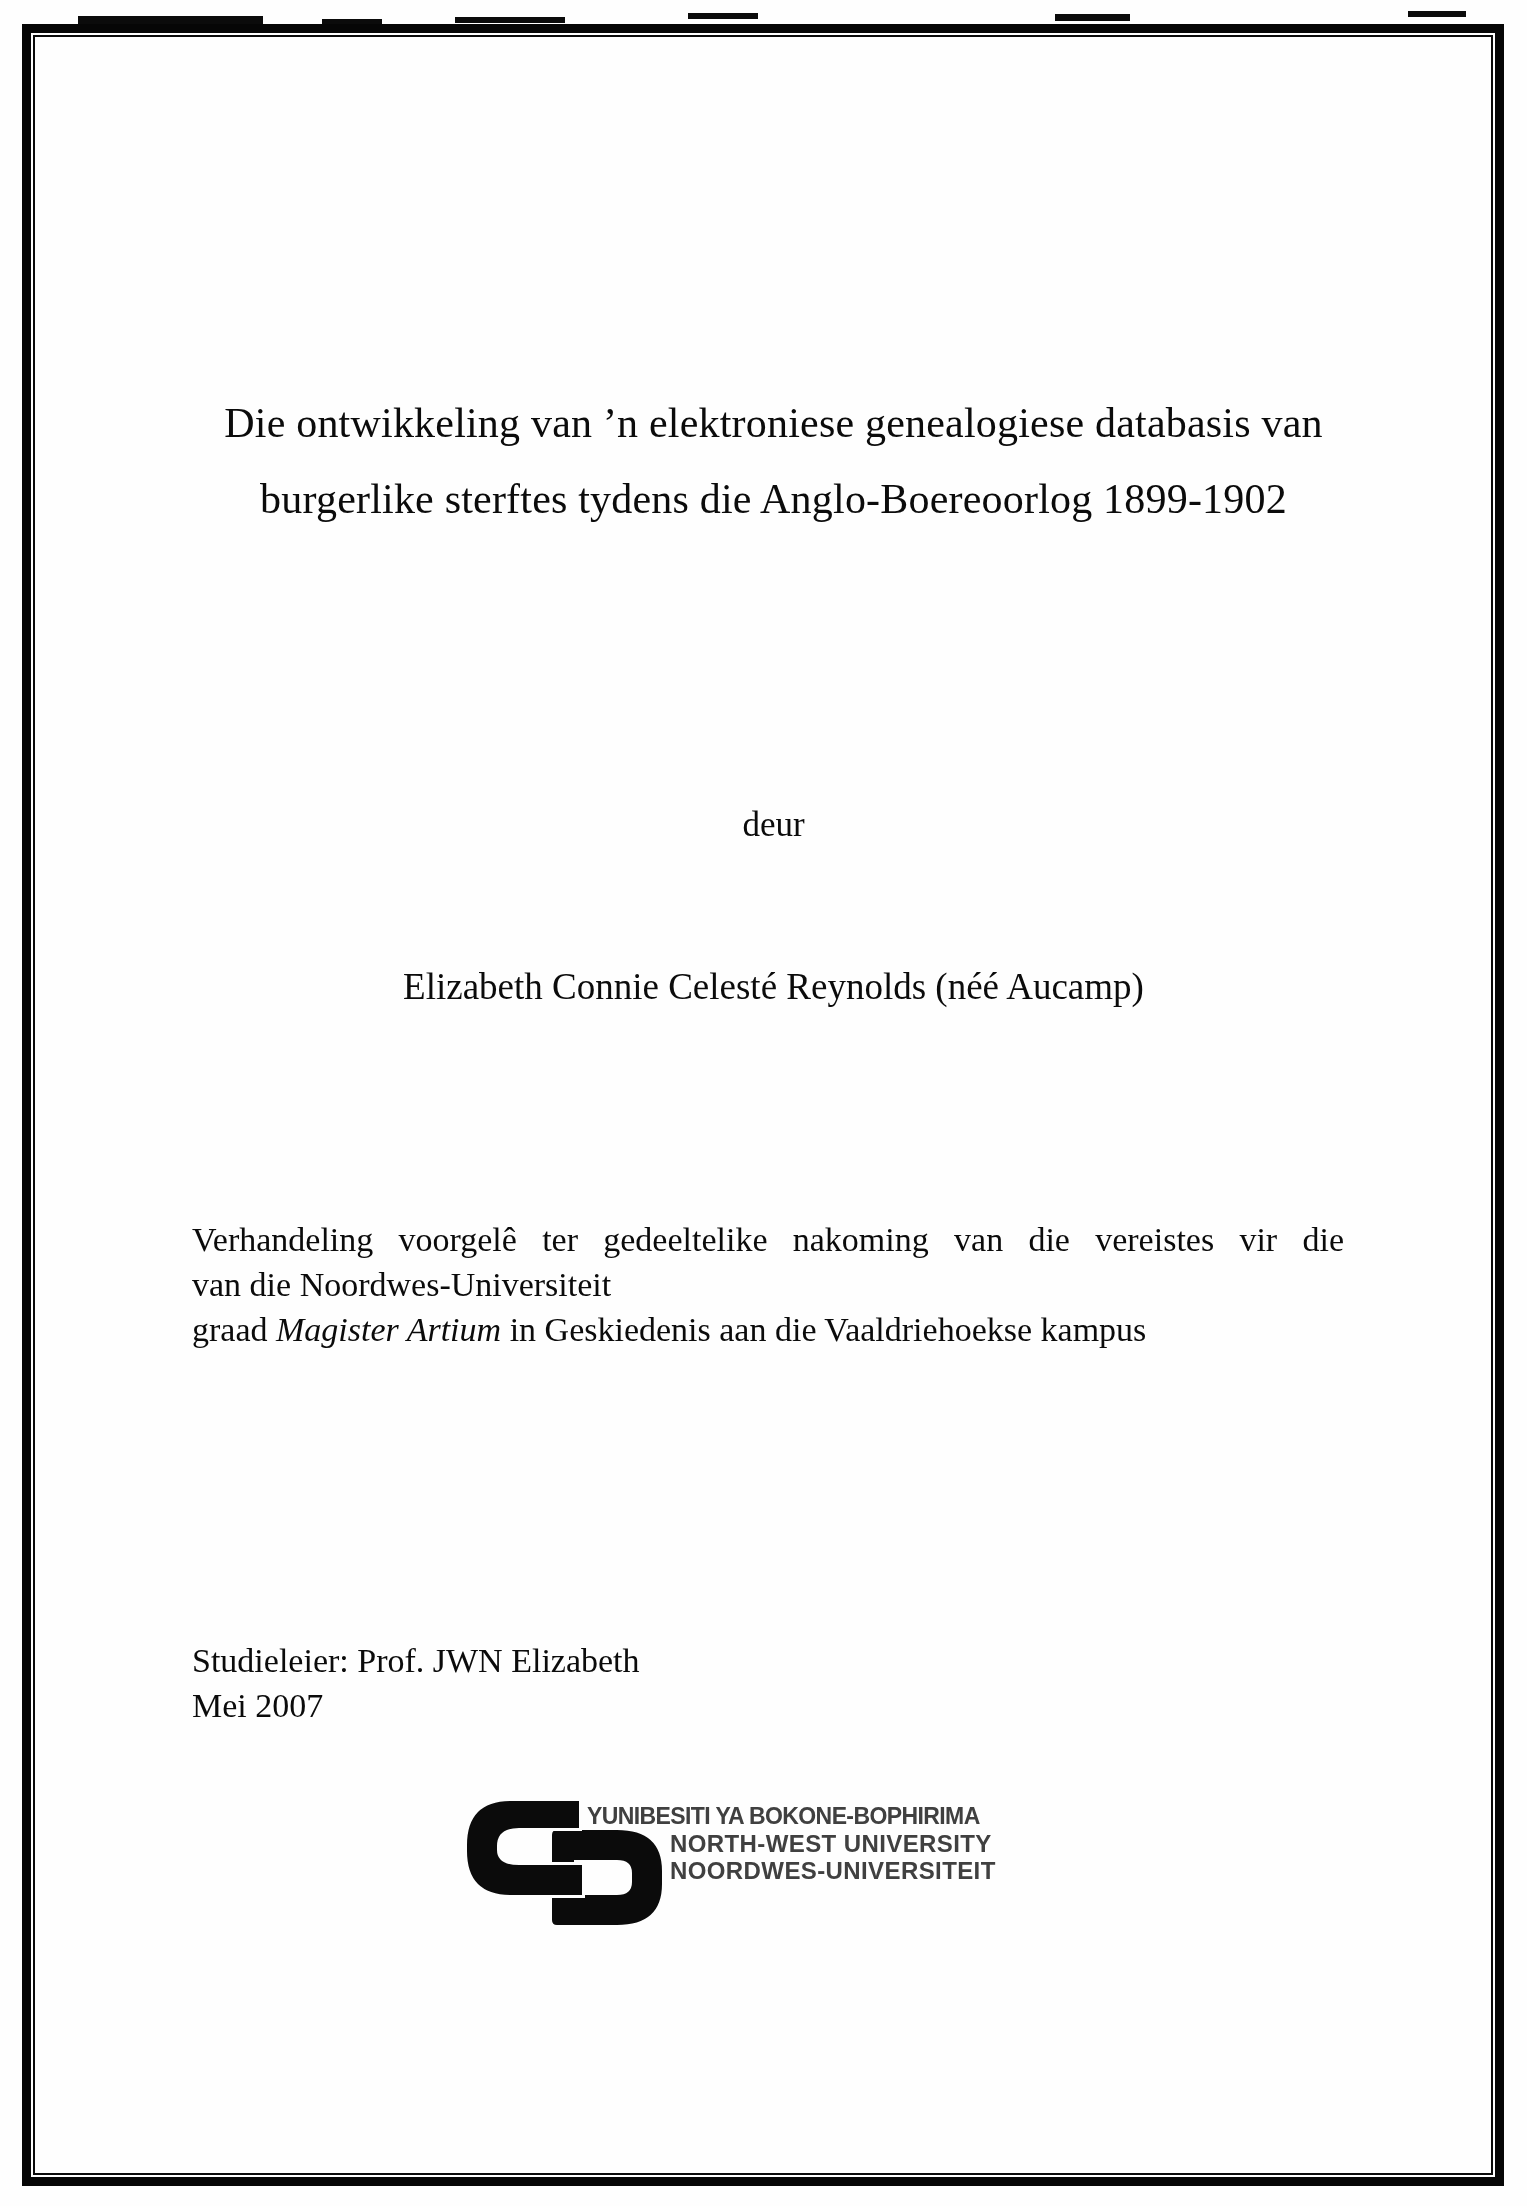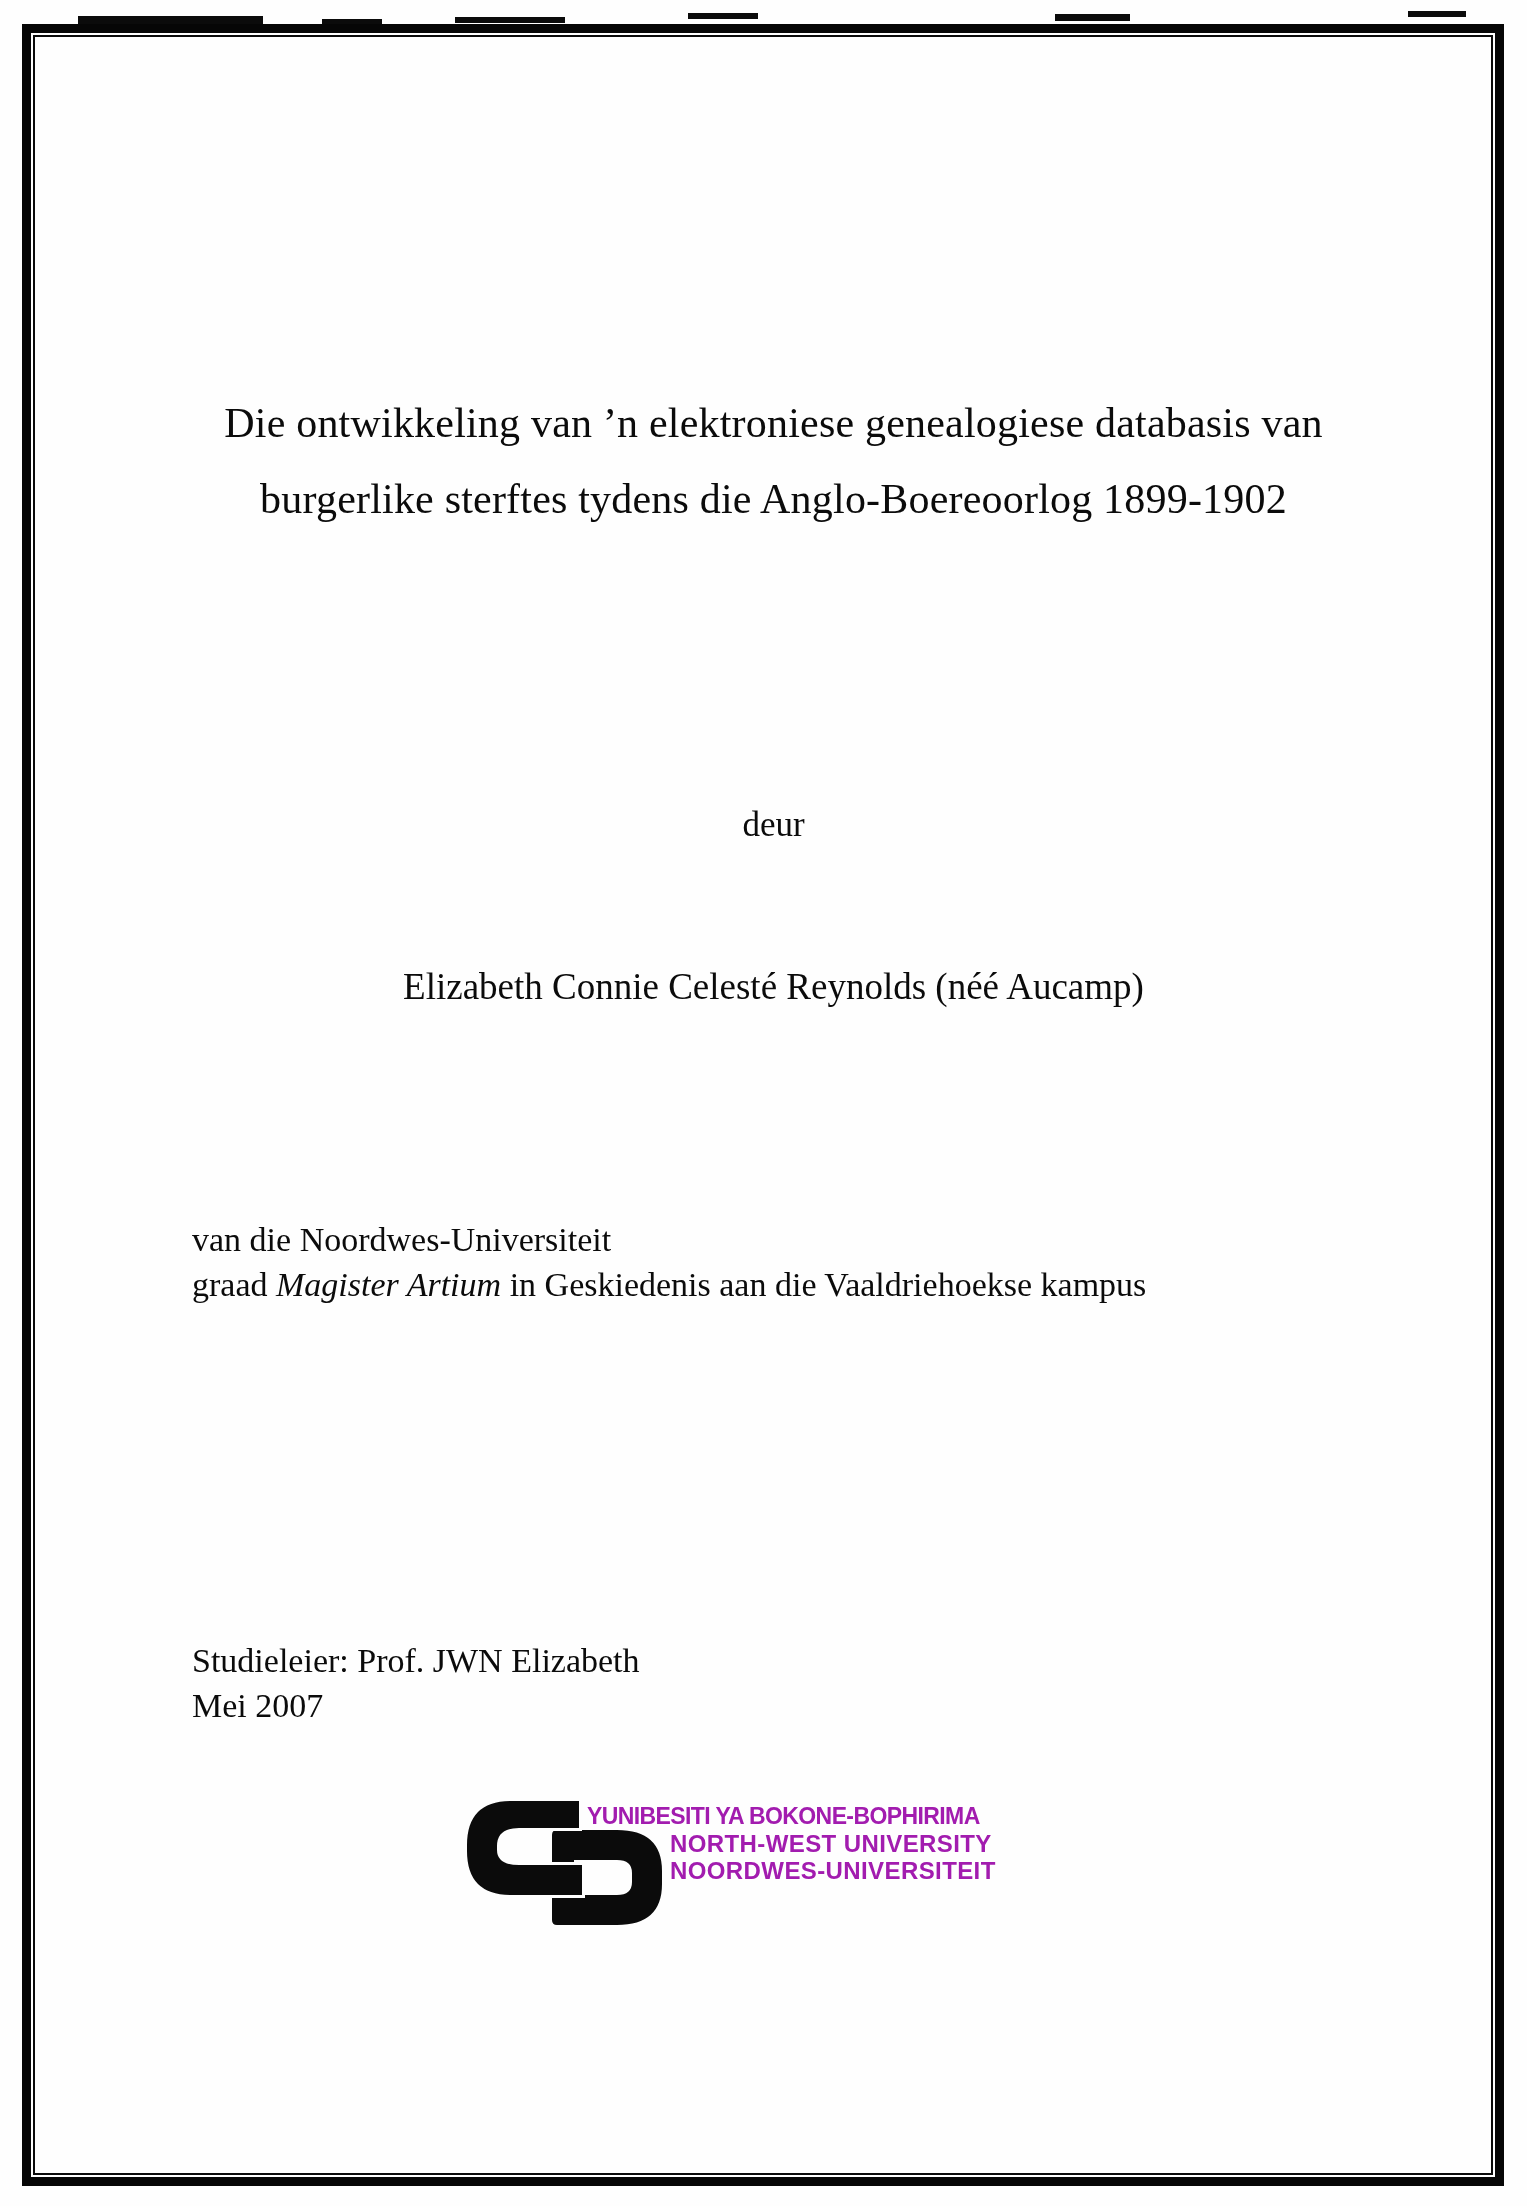--- a/index.html
+++ b/index.html
@@ -26,21 +26,21 @@
   .dissertation{position:absolute;left:192px;top:1217px;width:1152px;
     font-size:34px;line-height:45px;}
   .dissertation .just{text-align:justify;text-align-last:justify;}
   .dissertation em{font-style:italic;}
   .supervisor{position:absolute;left:192px;top:1638px;font-size:34px;line-height:45px;}
   
   .logo{position:absolute;left:467px;top:1801px;width:640px;height:130px;}
   .logo .mark{position:absolute;left:0;top:0;}
   .logo-text{
     position:absolute;left:120px;top:2px;white-space:nowrap;
-    font-family:"Liberation Sans",sans-serif;font-weight:700;color:#a21caf;
+    font-family:"Liberation Sans",sans-serif;font-weight:700;color:#404040;
   }
   .lt1{font-size:23px;letter-spacing:-0.6px;line-height:27px;}
   .lt2{font-size:24px;letter-spacing:0.4px;line-height:27px;margin-left:83px;}
 </style>
 </head>
 <body>
 
 <div class="page">
 
   <div class="art a1"></div>
@@ -57,20 +57,21 @@
   <div class="center-col title">
     <div>Die ontwikkeling van ’n elektroniese genealogiese databasis van</div>
     <div>burgerlike sterftes tydens die Anglo-Boereoorlog 1899-1902</div>
   </div>
 
   <div class="center-col byline">deur</div>
 
   <div class="center-col author">Elizabeth Connie Celesté Reynolds (néé Aucamp)</div>
 
   <div class="dissertation">
+    <div class="just">Verhandeling voorgelê ter gedeeltelike nakoming van die vereistes vir die</div>
     <div>van die Noordwes-Universiteit</div>
     <div>
       <span>graad </span><em>Magister Artium</em><span> in Geskiedenis aan die Vaaldriehoekse kampus</span>
     </div>
   </div>
 
   <div class="supervisor">
     <div>Studieleier: Prof. JWN Elizabeth</div>
     <div>Mei 2007</div>
   </div>

